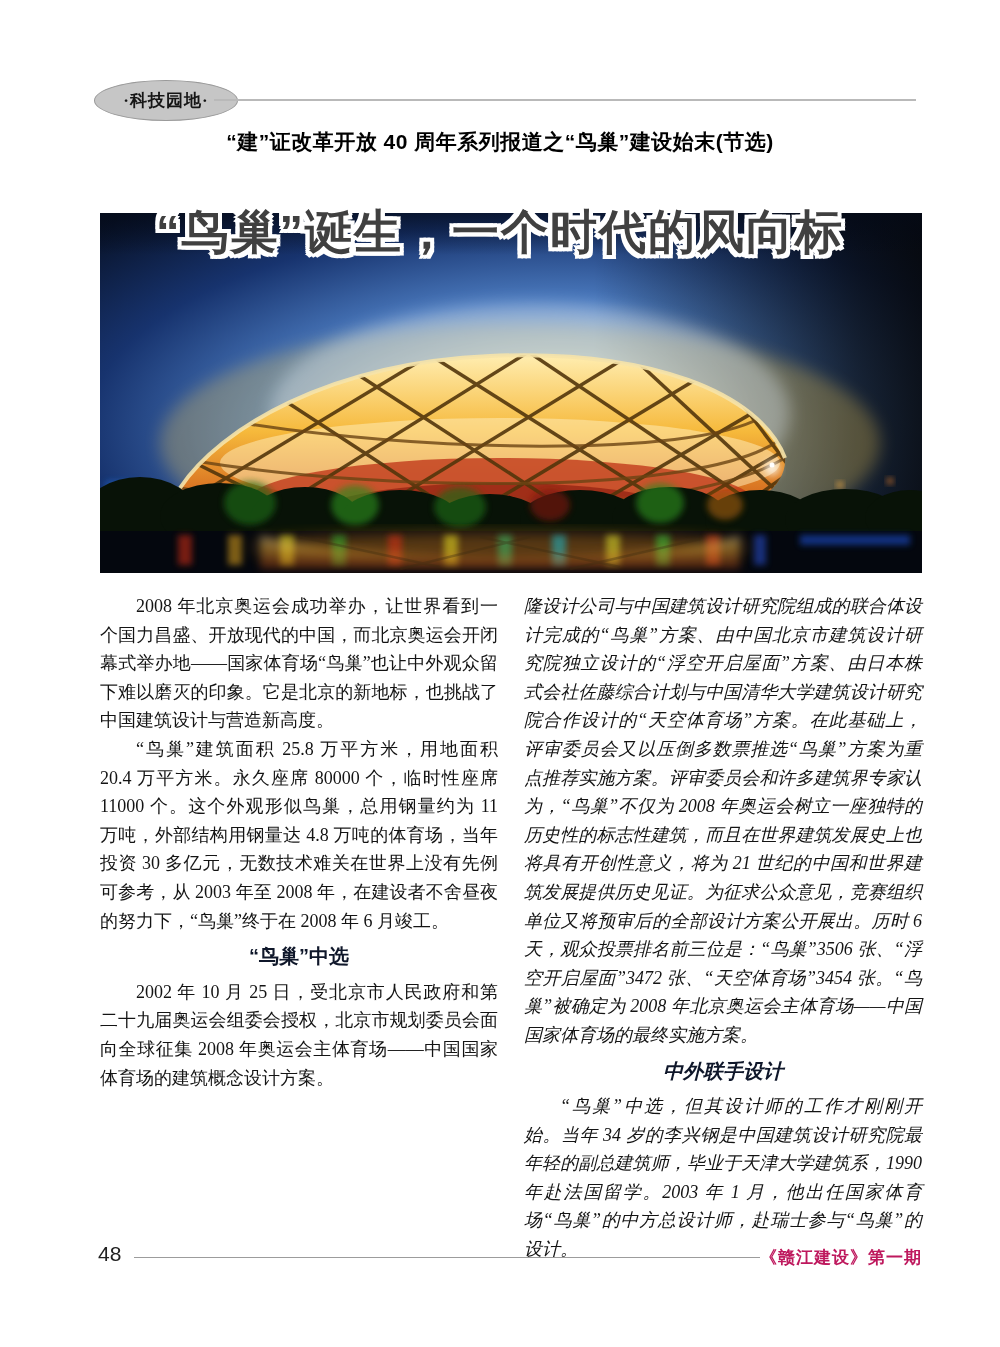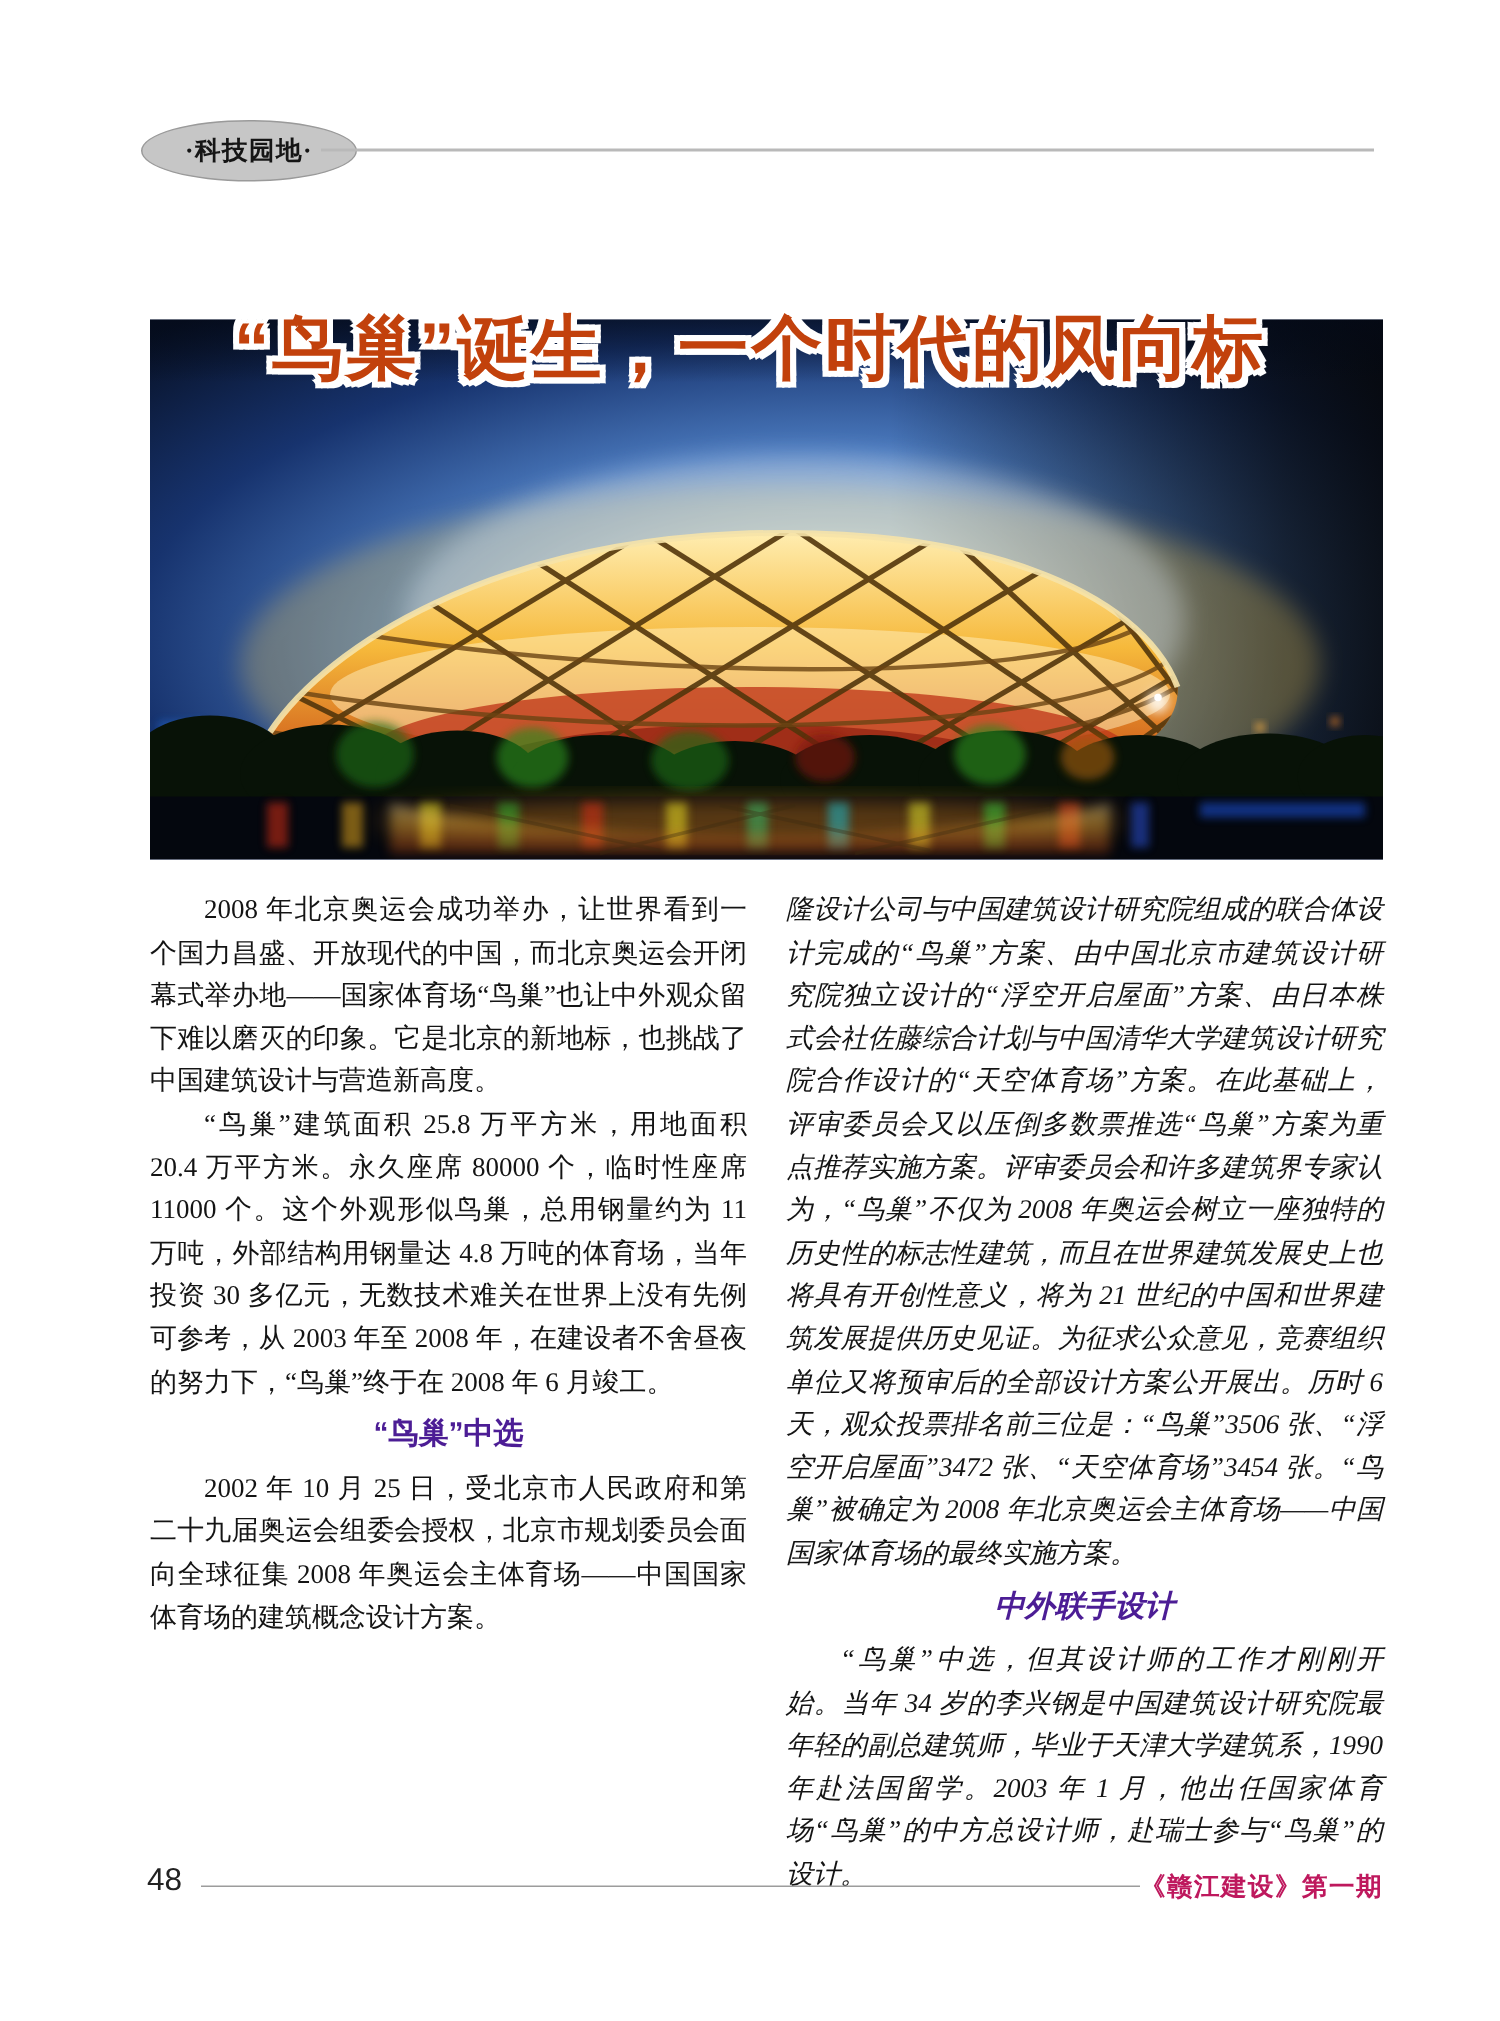--- a/index.html
+++ b/index.html
@@ -25,21 +25,21 @@
   .kicker{
     position:absolute;left:89px;top:128px;width:822px;text-align:center;
     font-family:"Liberation Sans","DejaVu Sans",sans-serif;
     font-size:21px;font-weight:bold;color:#000;letter-spacing:0.5px;
   }
 
   
   .headline{
     position:absolute;left:0;top:170px;width:1000px;text-align:center;z-index:6;
     font-family:"Liberation Sans","DejaVu Sans",sans-serif;
-    font-size:47px;font-weight:900;letter-spacing:2px;color:#c2410c;
+    font-size:47px;font-weight:900;letter-spacing:2px;color:#404040;
     text-shadow:
       -4px -4px 0 #fff, 4px -4px 0 #fff, -4px 4px 0 #fff, 4px 4px 0 #fff,
       -4px 0 0 #fff, 4px 0 0 #fff, 0 -4px 0 #fff, 0 4px 0 #fff,
       -3px -3px 0 #fff, 3px -3px 0 #fff, -3px 3px 0 #fff, 3px 3px 0 #fff;
   }
 
   
   .photo{
     position:absolute;left:100px;top:213px;width:822px;height:360px;
     overflow:hidden;z-index:1;background:#0a1430;
@@ -58,21 +58,21 @@
     position:absolute;top:592px;width:398px;
     font-size:18px;line-height:28.6px;text-align:justify;color:#141414;
   }
   .col-left{left:100px;}
   .col-right{left:524px;font-style:italic;}
   .body-para{margin:0;text-indent:2em;}
   .body-para.no-indent{text-indent:0;}
   .col-heading{
     margin:7px 0 7px 0;text-align:center;text-indent:0;
     font-family:"Liberation Sans","DejaVu Sans",sans-serif;
-    font-size:20px;font-weight:bold;color:#4c1d95;
+    font-size:20px;font-weight:bold;color:#0f172a;
   }
 
   
   .footer-pageno{
     position:absolute;left:98px;top:1242px;
     font-family:"Liberation Sans","DejaVu Sans",sans-serif;
     font-size:21px;color:#222;
   }
   .footer-rule{position:absolute;left:134px;top:1257px;width:626px;height:1px;background:#9c9c9c;}
   .footer-journal{
@@ -83,20 +83,21 @@
 </head>
 <body>
 
 <div class="page">
 
   <div class="badge">
     <span>·科技园地·</span>
   </div>
   <div class="header-rule"></div>
 
+  <div class="kicker">“建”证改革开放 40 周年系列报道之“鸟巢”建设始末(节选)</div>
 
   <h1 class="headline">“鸟巢”诞生，一个时代的风向标</h1>
 
   <figure class="photo" style="margin:0">
     <svg viewBox="0 0 822 360" xmlns="http://www.w3.org/2000/svg">
       <defs>
         <radialGradient id="sky" cx="0.56" cy="0.6" r="0.8">
           <stop offset="0" stop-color="#e8f1f7"></stop>
           <stop offset="0.22" stop-color="#a8c6e4"></stop>
           <stop offset="0.45" stop-color="#4a79bd"></stop>

